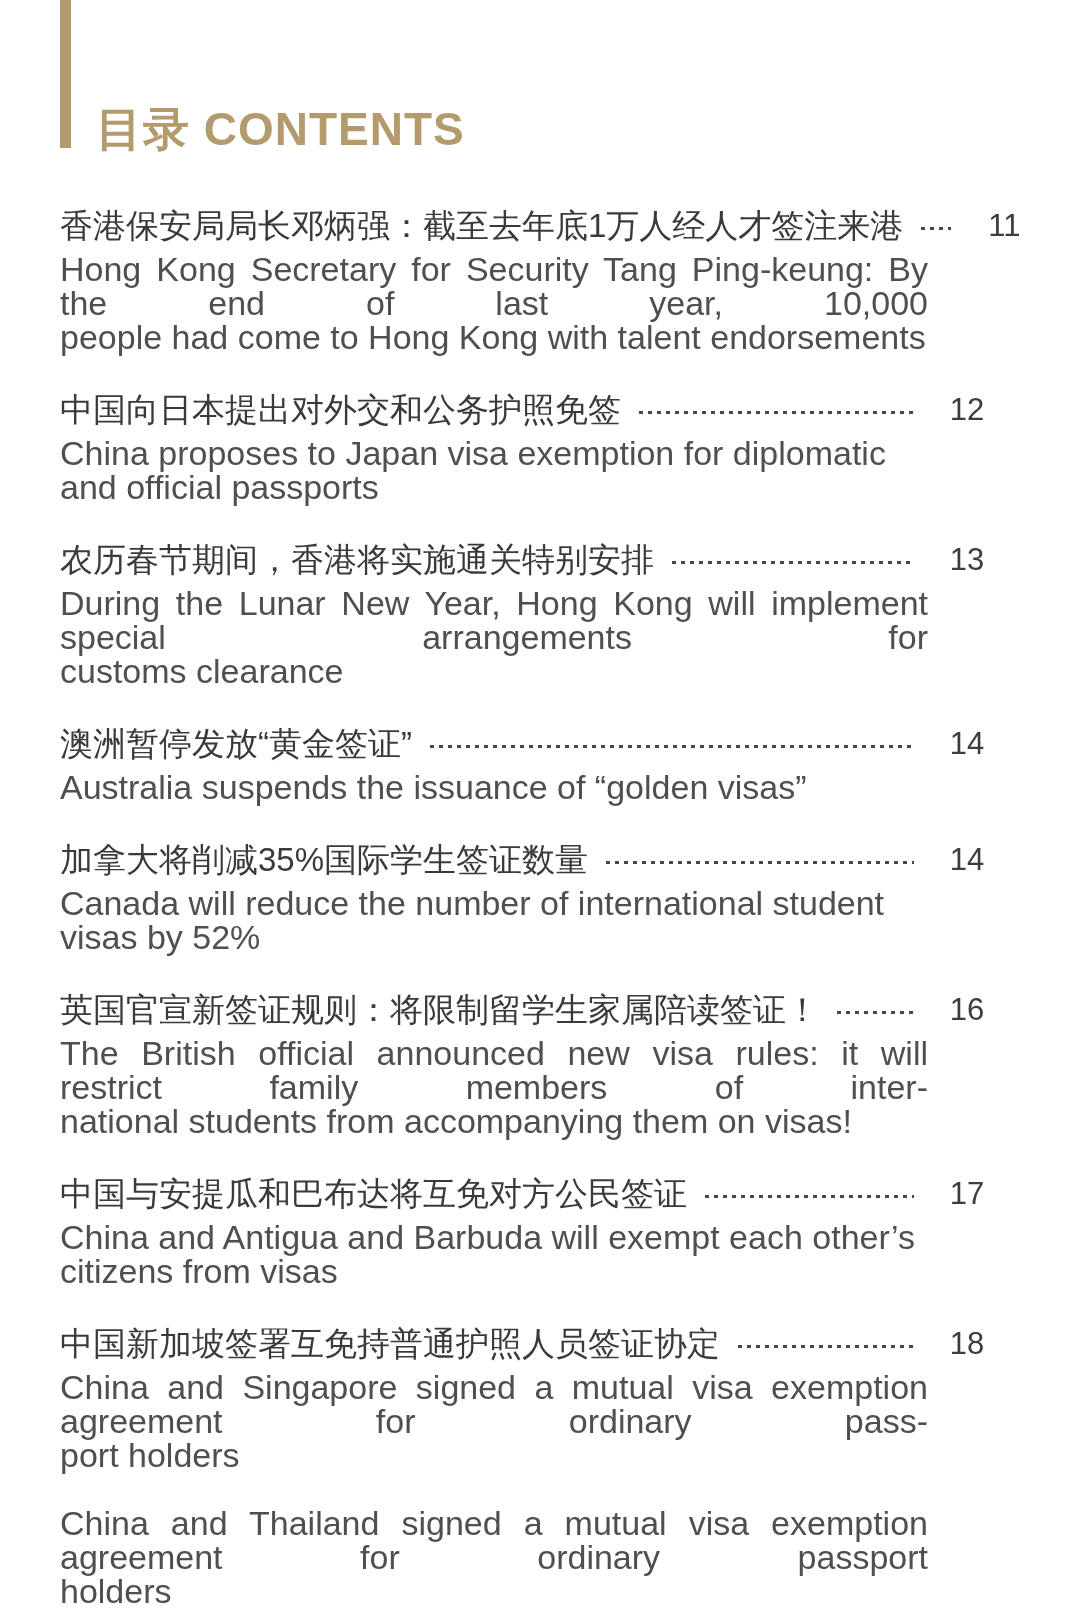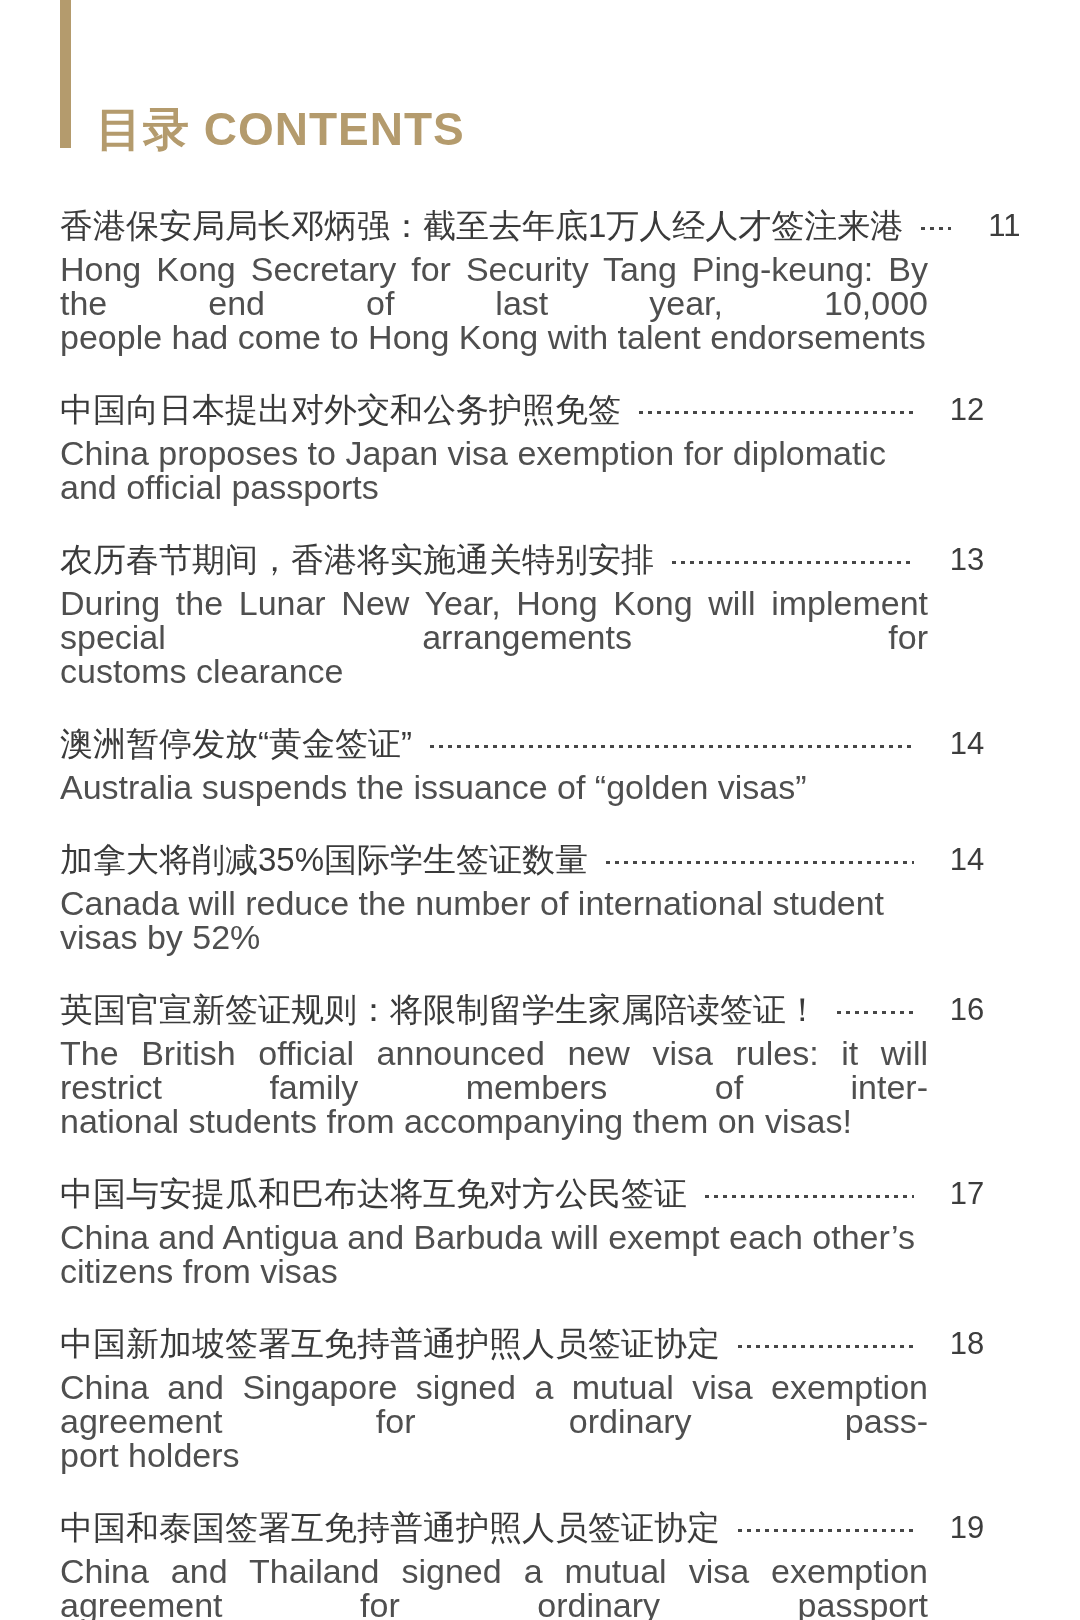--- a/index.html
+++ b/index.html
@@ -166,24 +166,19 @@
           <span class="entry-title">中国新加坡签署互免持普通护照人员签证协定</span>
           <span class="leader"></span>
           <span class="page-num">18</span>
         </div>
         <div class="entry-en">
           <div class="en-line jline">China and Singapore signed a mutual visa exemption agreement for ordinary pass-</div>
           <div class="en-line">port holders</div>
         </div>
       </div>
       <div class="entry">
-        <div class="entry-row">
-          <span class="entry-title">中国和泰国签署互免持普通护照人员签证协定</span>
-          <span class="leader"></span>
-          <span class="page-num">19</span>
-        </div>
         <div class="entry-en">
           <div class="en-line jline">China and Thailand signed a mutual visa exemption agreement for ordinary passport</div>
           <div class="en-line">holders</div>
         </div>
       </div>
     </div>
 </div>
 
 </body></html>

